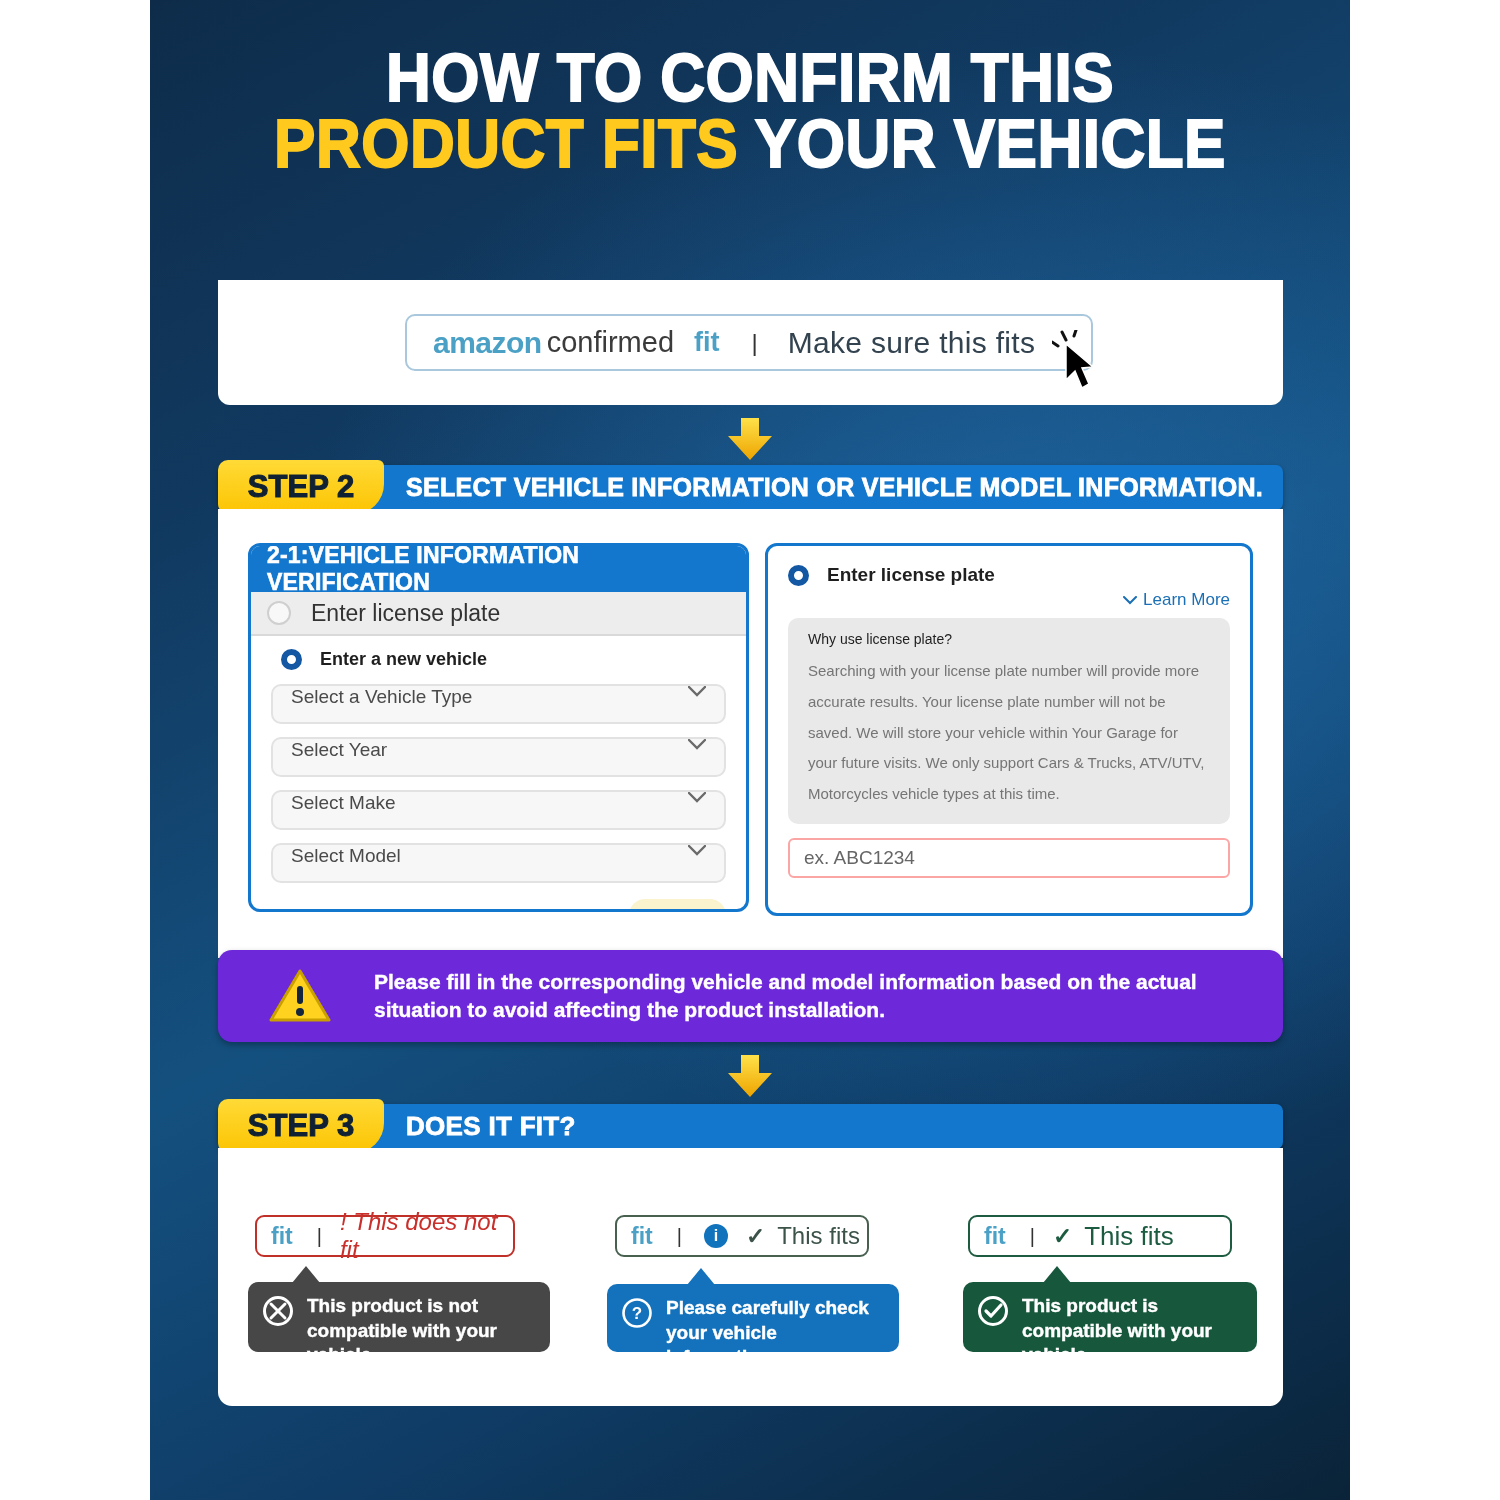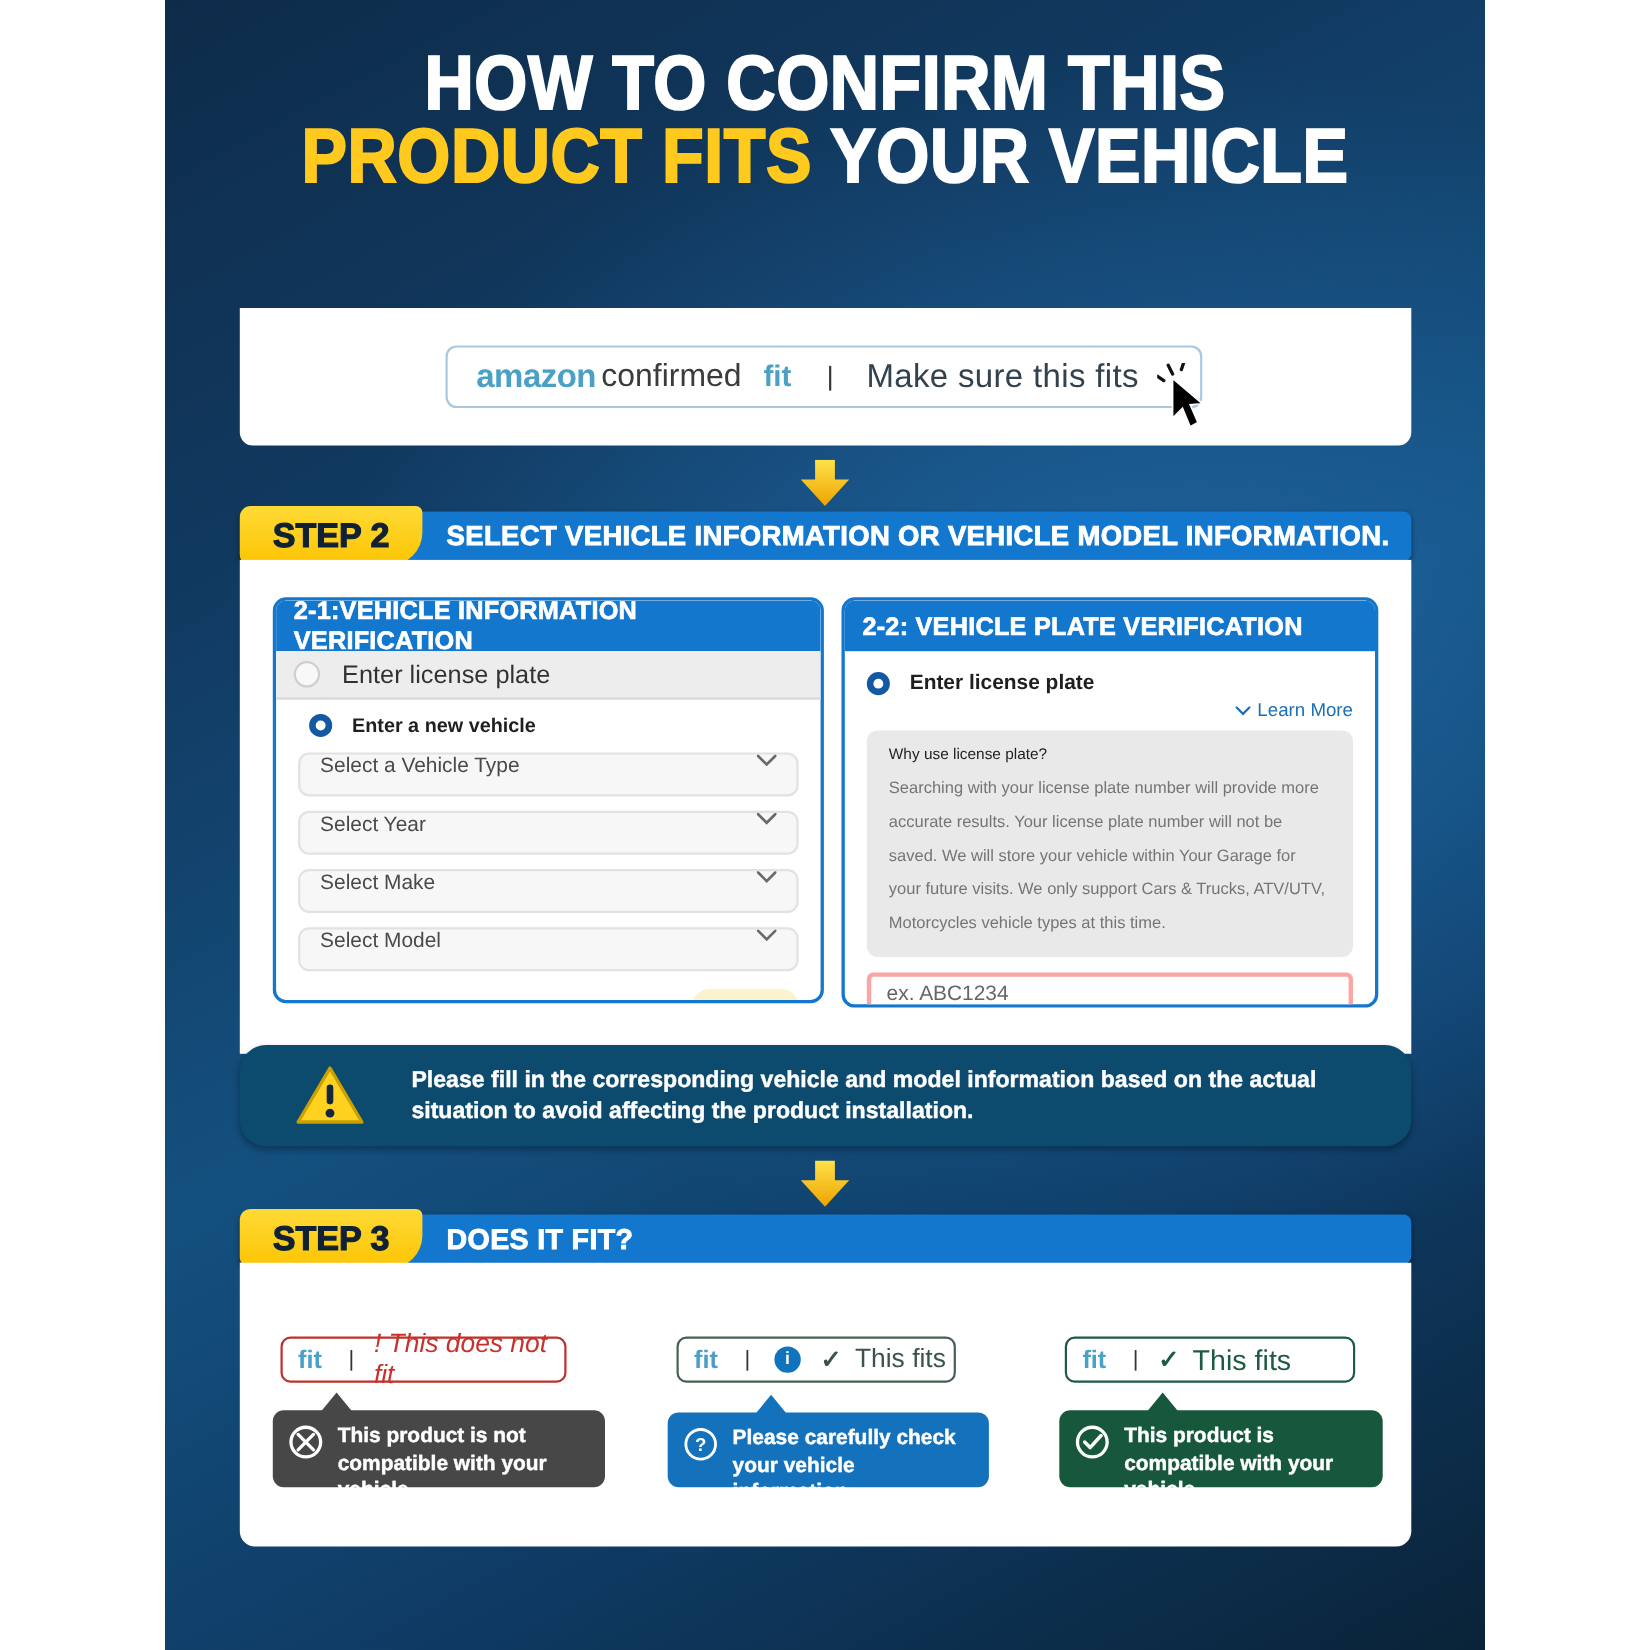--- a/index.html
+++ b/index.html
@@ -72,27 +72,27 @@
     font-size:18px;color:#5f5f5f;font-family:inherit;}
 
   
   .p2-body{padding:10px 20px 0;}
   .p2-radio-row{display:flex;align-items:center;margin:8px 0 0;}
   .learn-row{display:flex;justify-content:flex-end;align-items:center;gap:6px;
     color:#1b6fb5;font-size:17px;margin:4px 0 8px;}
   .info-box{background:#e9e9e9;border-radius:10px;padding:13px 20px 14px;}
   .info-title{font-size:14px;color:#1e1e1e;margin-bottom:9px;}
   .info-body{font-size:15px;color:#757575;line-height:2.05;}
-  .plate-input{margin-top:14px;width:100%;height:40px;border:4px solid #fca5a5;border-radius:6px;
+  .plate-input{margin-top:14px;width:100%;height:40px;border:2px solid #fca5a5;border-radius:6px;
     font-size:19px;color:#666;padding:0 14px;box-sizing:border-box;background:#fff;font-family:inherit;}
   .plate-input::placeholder{color:#666;opacity:1;}
 
   
   .warning-bar{position:absolute;left:218px;top:950px;width:1065px;height:92px;
-    background:#0c4a6e;border-radius:24px;display:flex;align-items:center;
+    background:#6d28d9;border-radius:14px;display:flex;align-items:center;
     padding-left:50px;box-sizing:border-box;box-shadow:0 3px 6px rgba(0,0,0,.3);}
   .warning-text{margin-left:42px;width:860px;color:#fff;font-size:21px;font-weight:bold;
     line-height:1.35;-webkit-text-stroke:.4px #fff;}
 
   
   .fit-badge{position:absolute;top:1215px;height:42px;background:#fff;border-radius:9px;
     display:flex;align-items:center;box-sizing:border-box;}
   #fb1{left:255px;width:260px;border:2px solid #c03028;}
   #fb2{left:615px;width:254px;border:2px solid #47604f;}
   #fb3{left:968px;width:264px;border:2px solid #1d5c41;}
@@ -199,21 +199,20 @@
             <polyline points="1,1 9,9 17,1" fill="none" stroke="#6a6a6a" stroke-width="2.4" stroke-linecap="round"></polyline>
           </svg>
       </div>
     </div>
     <div class="confirm-row">
       <button class="btn-cream">Confirm</button>
     </div>
   </div>
 
   <div class="panel" id="panel2">
-    <div class="p-head">2-2: VEHICLE PLATE VERIFICATION</div>
     <div class="p2-body">
       <div class="p2-radio-row">
         <span class="radio-on"></span>
         <span class="opt-white-label" style="font-size:19px">Enter license plate</span>
       </div>
       <div class="learn-row">
         <svg width="14" height="9" viewBox="0 0 14 9">
             <polyline points="1,1 7,7 13,1" fill="none" stroke="#1b6fb5" stroke-width="2" stroke-linecap="round"></polyline>
           </svg>
         <span>Learn More</span>

